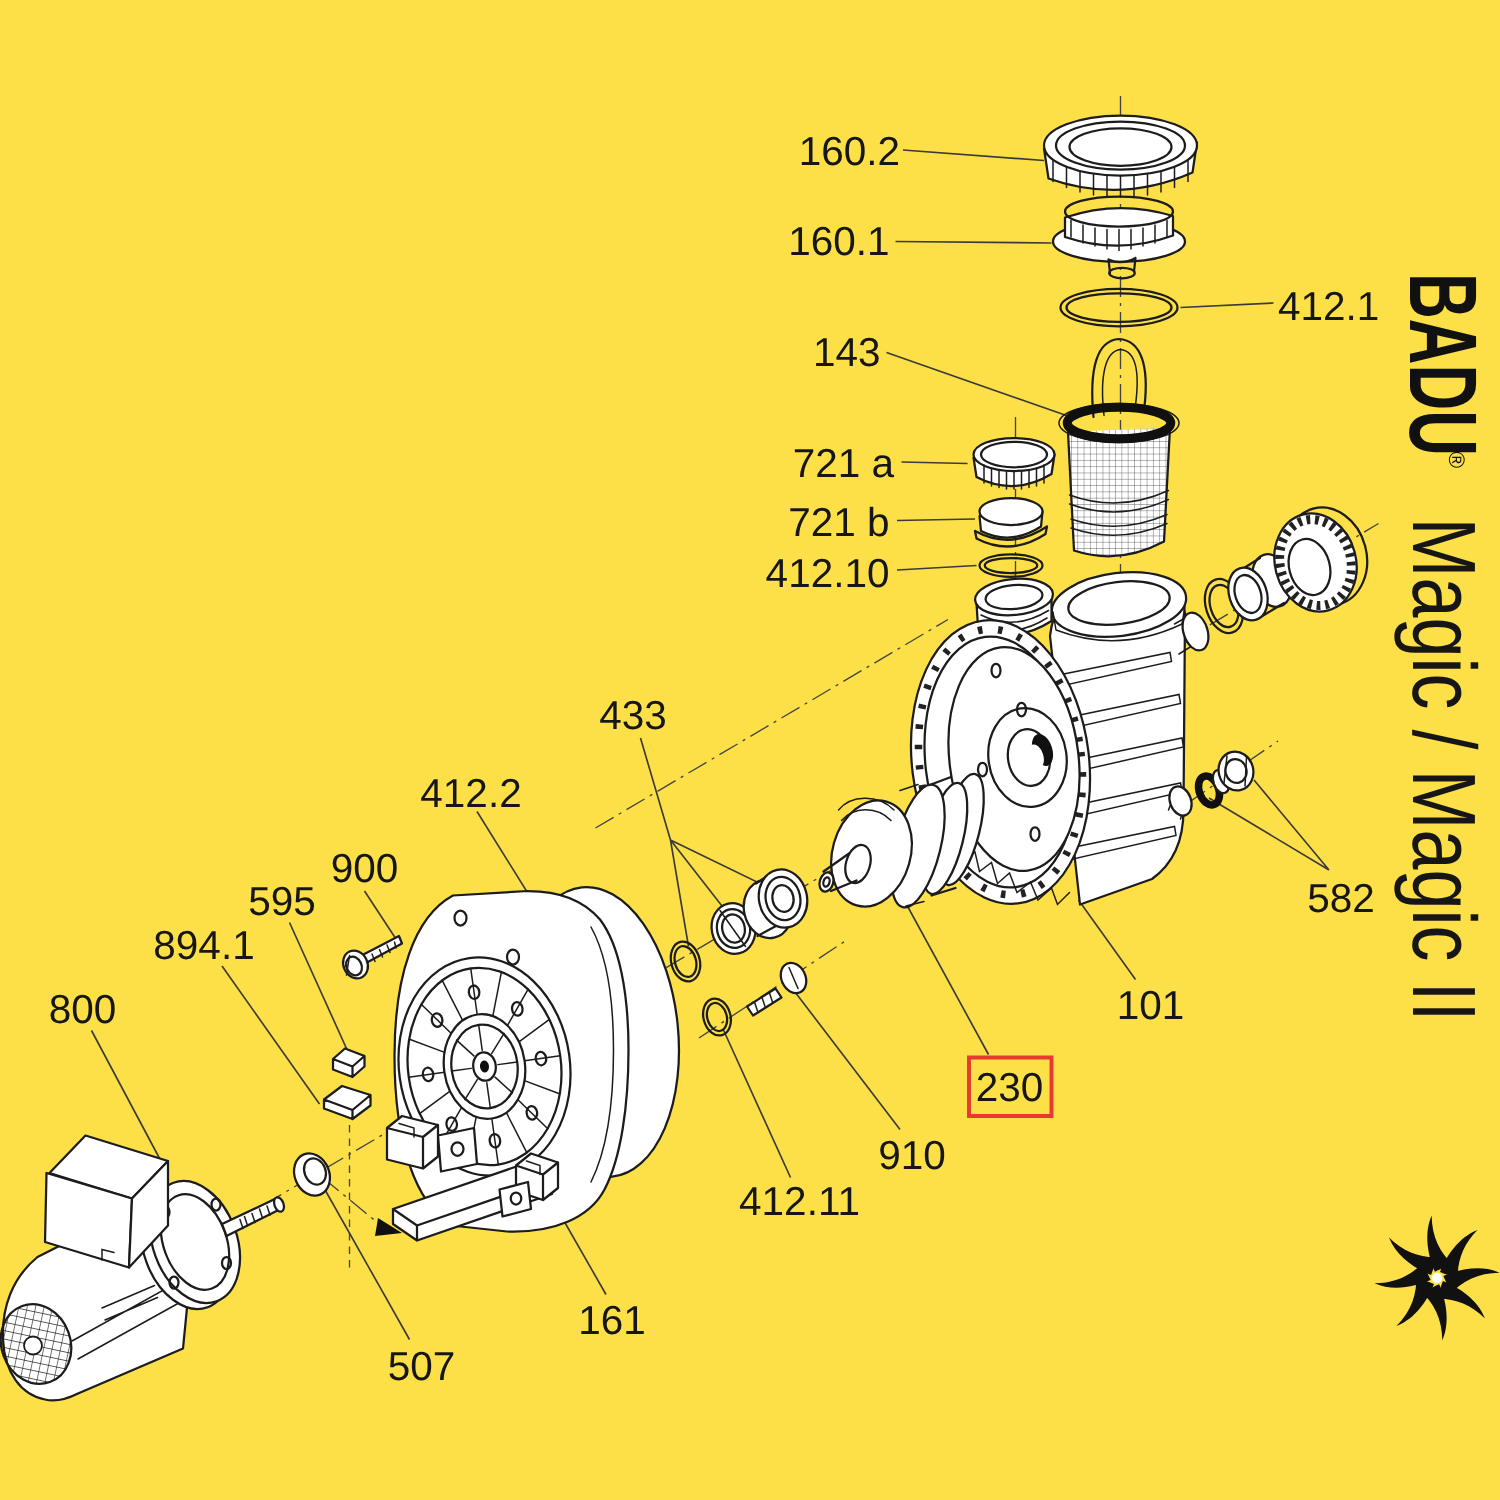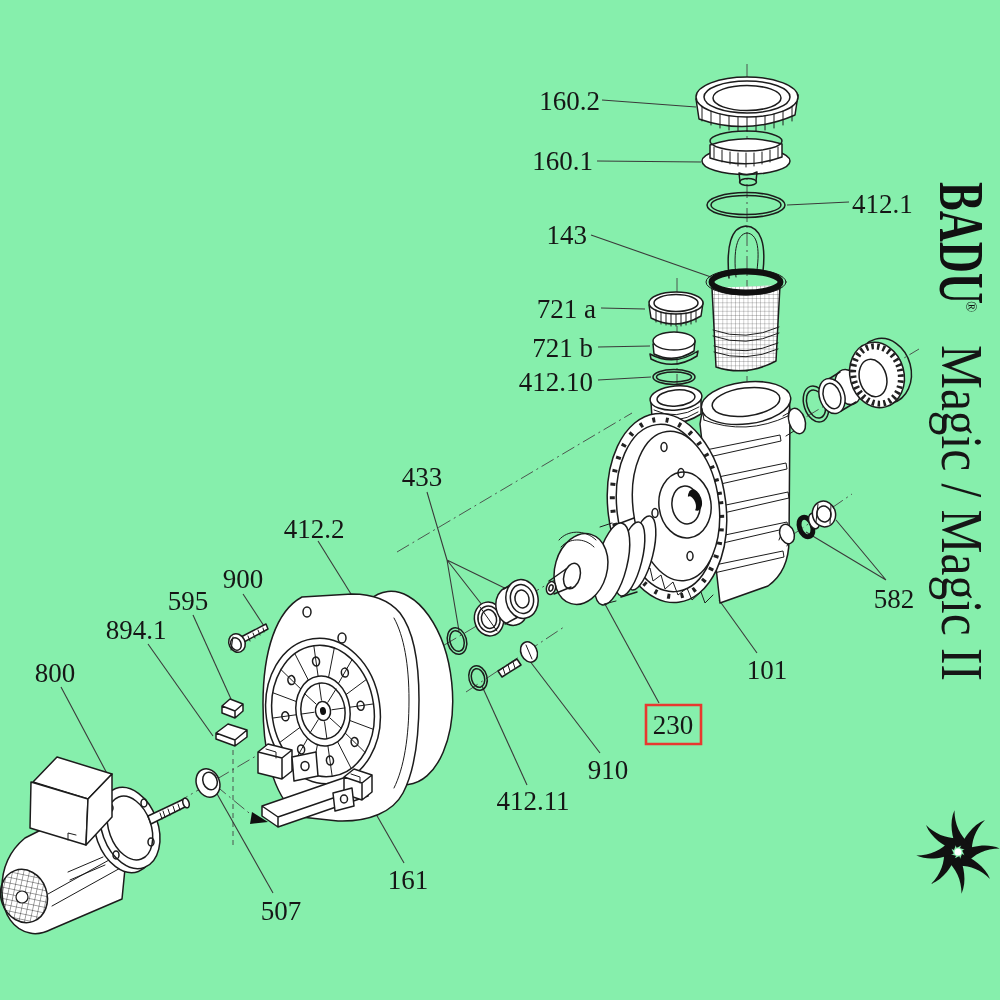--- a/index.html
+++ b/index.html
@@ -1,17 +1,17 @@
 <!DOCTYPE html>
 <html><head>
 <meta charset="utf-8">
 <style>
   html,body{margin:0;padding:0;background:#fff;}
-  .stage{position:relative;width:1000px;height:1000px;background:#86efac;overflow:hidden;
-         font-family:Liberation Serif, serif;}
+  .stage{position:relative;width:1000px;height:1000px;background:#fde047;overflow:hidden;
+         font-family:Liberation Sans, sans-serif;}
   svg{position:absolute;left:0;top:0;}
   svg *{vector-effect:non-scaling-stroke;}
   .p{stroke:#1c1c1c;stroke-width:1.5;fill:none;stroke-linecap:round;stroke-linejoin:round;}
   .pw{stroke:#1c1c1c;stroke-width:1.5;fill:#fff;stroke-linejoin:round;}
   .t{stroke:#1c1c1c;stroke-width:1;fill:none;stroke-linecap:round;}
   .ld{stroke:#3a3a3a;stroke-width:1.1;fill:none;}
   .ax{stroke:#444;stroke-width:0.9;fill:none;stroke-dasharray:14 4 2 4;}
   .axd{stroke:#444;stroke-width:0.9;fill:none;stroke-dasharray:5 4;}
   .lbl{font-size:27px;fill:#161616;}
   .blk{fill:#101010;stroke:none;}

